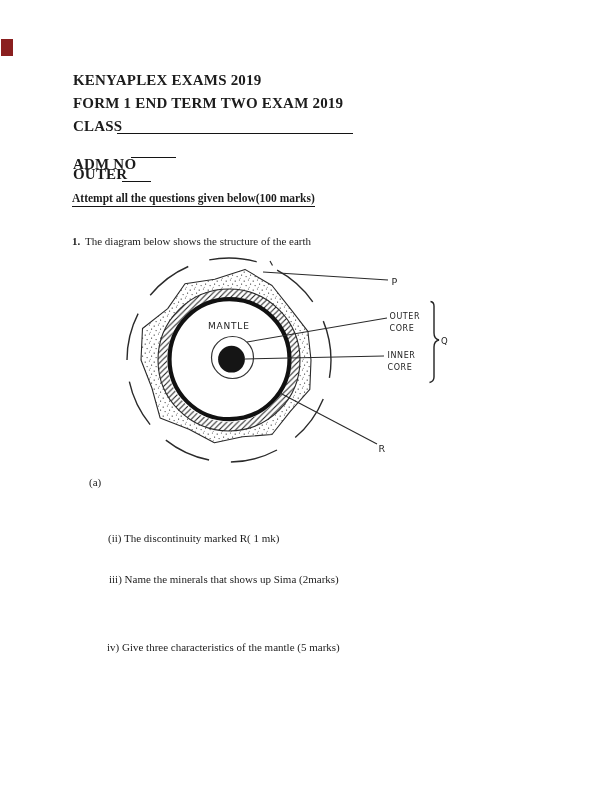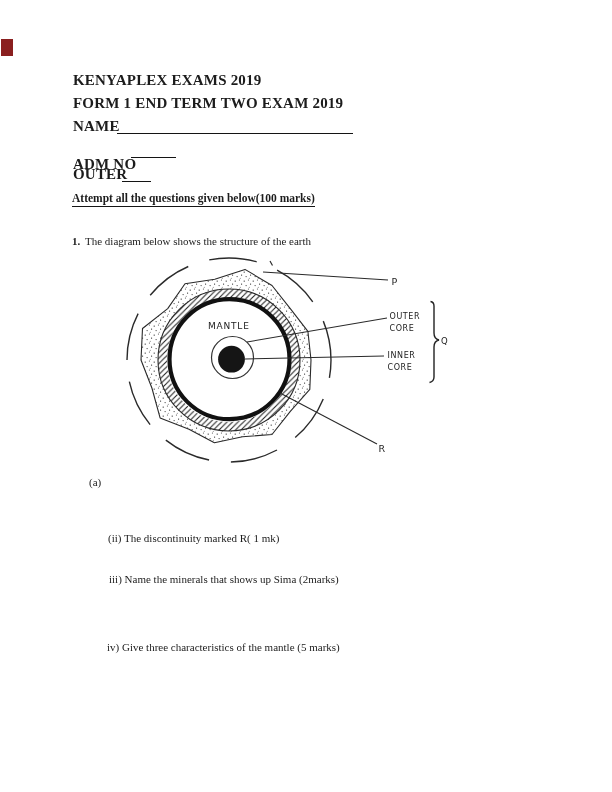--- a/index.html
+++ b/index.html
@@ -18,21 +18,21 @@
 </head>
 <body>
 
 <div class="page">
 
   <div class="corner-mark"></div>
 
   <div class="abs h-title" style="top:71.5px">KENYAPLEX EXAMS 2019</div>
   <div class="abs h-title" style="top:95px">FORM 1 END TERM TWO EXAM 2019</div>
 
-  <div class="abs h-title" style="top:118px">NAME</div>
+  <div class="abs h-title" style="top:118px">CLASS</div>
   <div class="blank-line" style="left:117px;top:119px;width:236px"></div>
 
   <div class="abs h-title" style="top:156px">ADM NO</div>
   <div class="blank-line" style="left:131px;top:143px;width:45px"></div>
 
   <div class="abs h-title" style="top:166px">OUTER</div>
   <div class="blank-line" style="left:122px;top:167px;width:29px"></div>
 
   <div class="abs instruction">Attempt all the questions given below(100 marks)</div>
 

